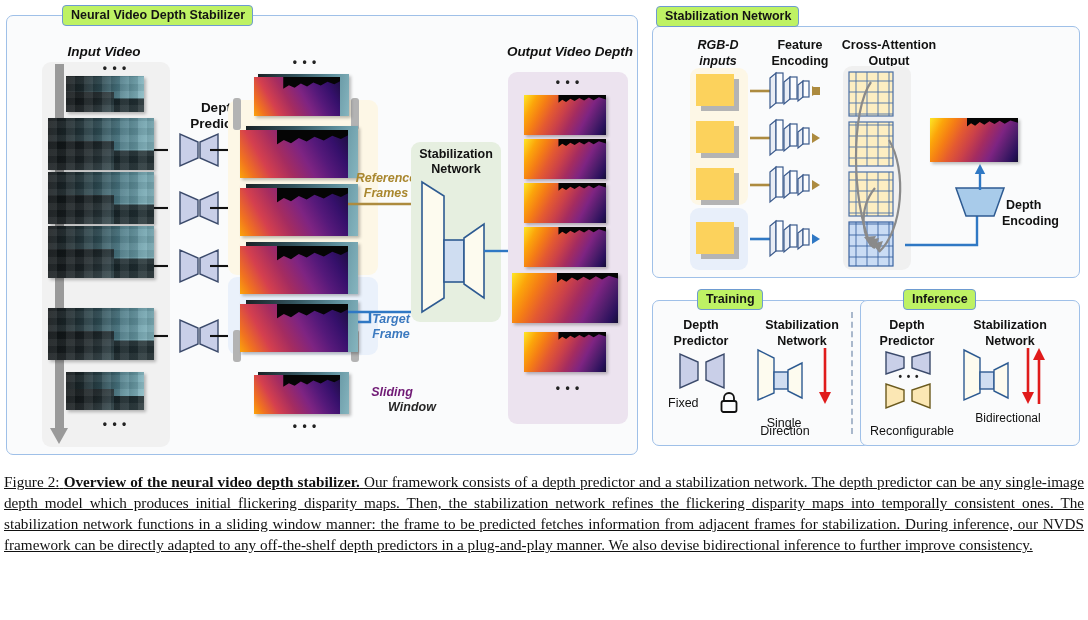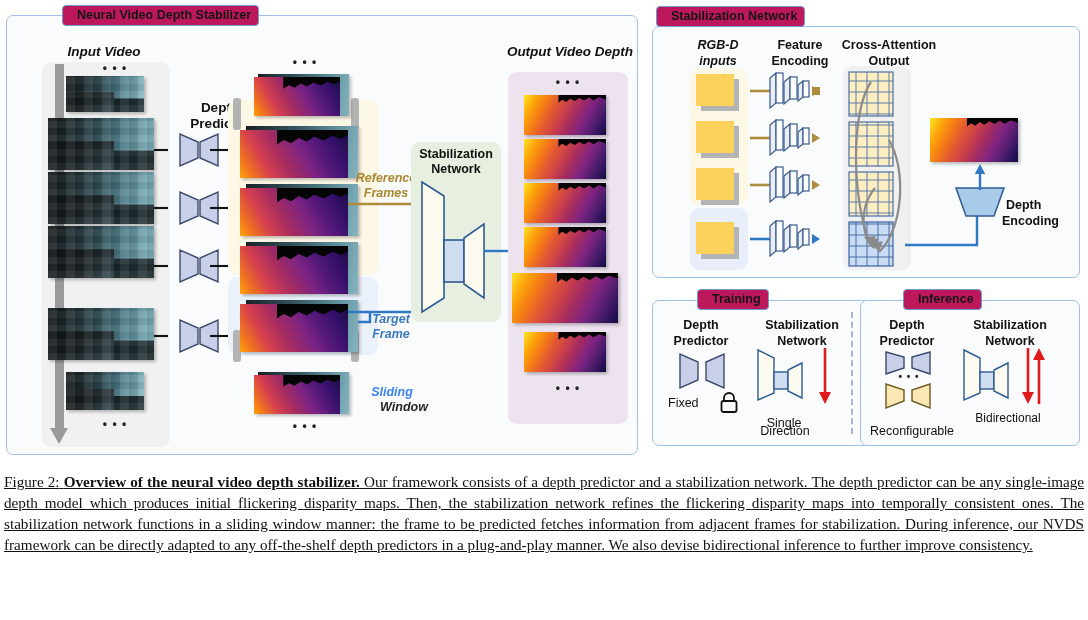--- a/index.html
+++ b/index.html
@@ -1,21 +1,21 @@
 <!DOCTYPE html>
 <html><head>
 <meta charset="utf-8">
 <style>
   html,body{margin:0;padding:0;background:#ffffff;}
   body{width:1088px;height:620px;font-family:"Liberation Sans",sans-serif;color:#111;position:relative;overflow:hidden;}
 
   
   .panel{position:absolute;border:1.5px solid #9fc0e8;border-radius:7px;background:#fafbfc;box-sizing:border-box;}
-  .tab{position:absolute;background:#be185d;border:1.5px solid #6e9bd1;border-radius:4px;
-       font-weight:bold;font-size:12.5px;color:#141414;padding:2px 7px 3px 14px;z-index:30;white-space:nowrap;line-height:1.15;}
+  .tab{position:absolute;background:#bef264;border:1.5px solid #6e9bd1;border-radius:4px;
+       font-weight:bold;font-size:12.5px;color:#141414;padding:2px 7px 3px 8px;z-index:30;white-space:nowrap;line-height:1.15;}
 
   .lbl{position:absolute;font-weight:bold;line-height:1.12;text-align:center;white-space:nowrap;}
   .lbl.it{font-style:italic;}
 
   
   .tint{position:absolute;border-radius:9px;}
 
   
   .imgbox{position:absolute;box-shadow:2px 2px 3px rgba(0,0,0,.26);overflow:hidden;}
 
@@ -171,22 +171,22 @@
 </div>
 
 <div class="lbl" style="left:250px;top:420px;width:110px;font-size:12px;color:#222;letter-spacing:1px;">• • •</div>
 
 <div class="lbl it" style="left:346px;top:171px;width:80px;font-size:12.5px;color:#a9872f;">Reference</div>
 <div class="lbl it" style="left:346px;top:186px;width:80px;font-size:12.5px;color:#a9872f;">Frames</div>
 
 <div class="lbl it" style="left:356px;top:312px;width:70px;font-size:12.5px;color:#3b79bf;">Target</div>
 <div class="lbl it" style="left:356px;top:327px;width:70px;font-size:12.5px;color:#3b79bf;">Frame</div>
 
-<div class="lbl it" style="left:352px;top:385px;width:80px;font-size:12.5px;color:#3b82f6;">Sliding</div>
-<div class="lbl it" style="left:364px;top:400px;width:80px;font-size:12.5px;color:#262626;">Window</div>
+<div class="lbl it" style="left:352px;top:385px;width:80px;font-size:12.5px;color:#701a75;">Sliding</div>
+<div class="lbl it" style="left:372px;top:400px;width:80px;font-size:12.5px;color:#262626;">Window</div>
 
 <svg style="position:absolute;left:346px;top:190px;width:90px;height:130px;" viewBox="0 0 90 130">
   <g fill="none" stroke-width="2.4">
     <path d="M2 14 H72" stroke="#ad8b3f"></path>
     <polygon points="72,8.8 84,14 72,19.2" fill="#ad8b3f" stroke="none"></polygon>
     <path d="M2 122 H72" stroke="#2f78c4"></path>
     <polygon points="72,116.8 84,122 72,127.2" fill="#2f78c4" stroke="none"></polygon>
   </g>
 </svg>
 

